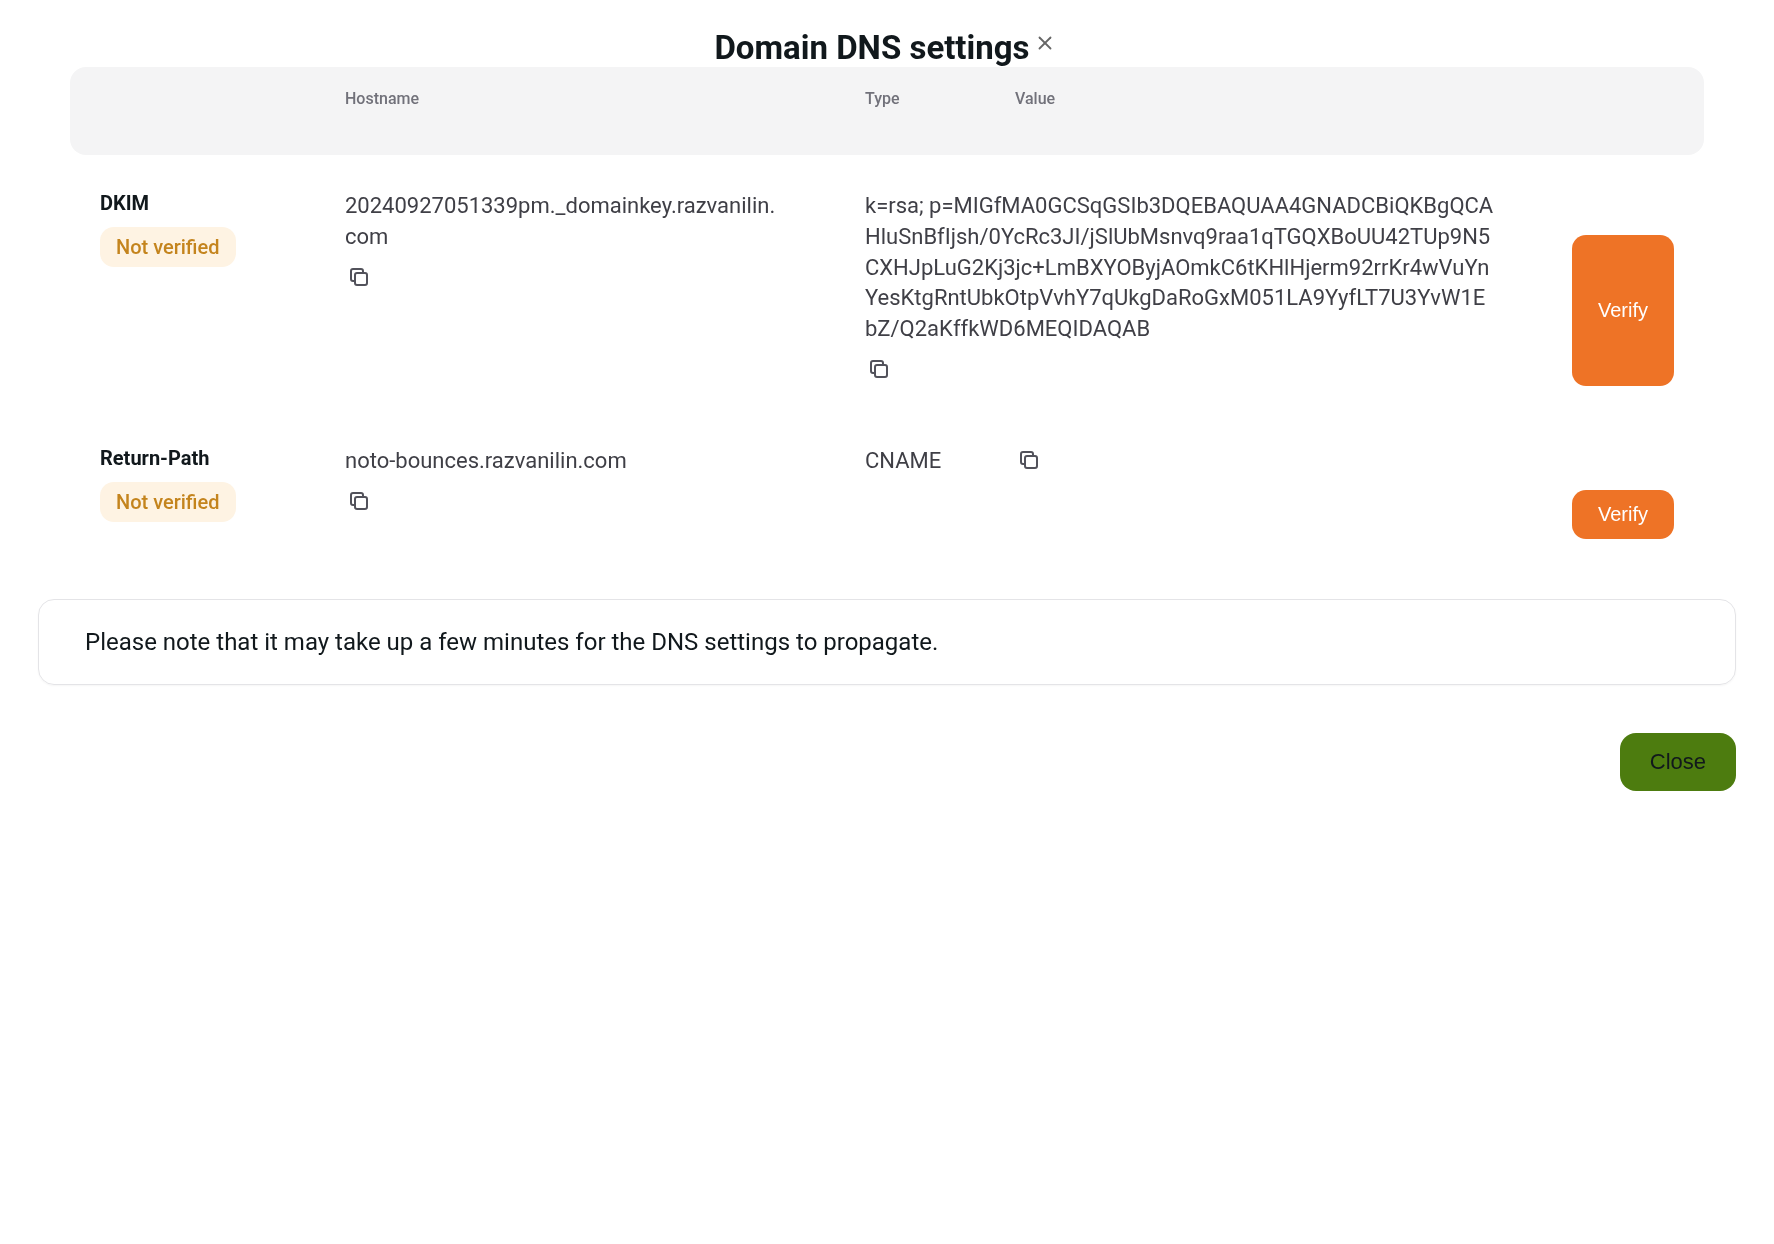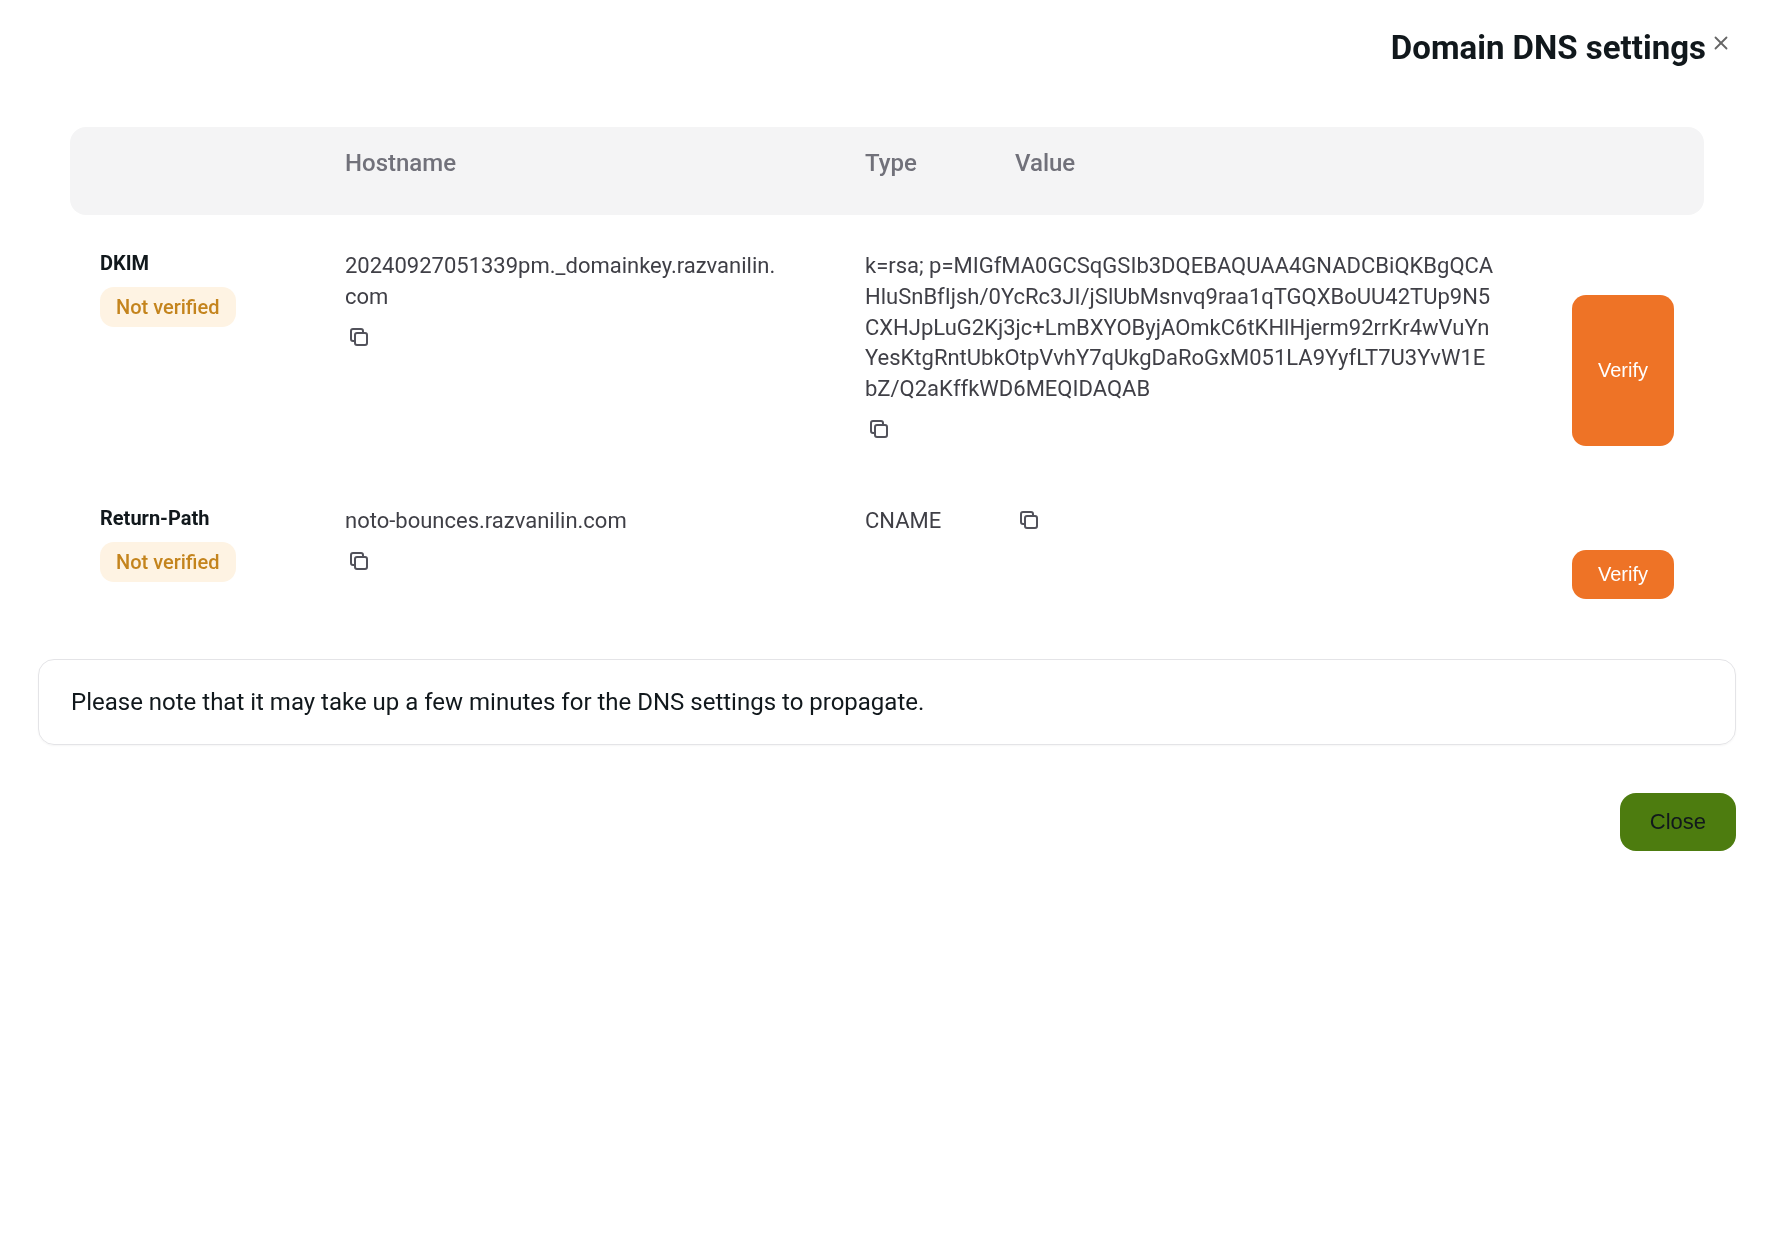--- a/index.html
+++ b/index.html
@@ -10,23 +10,22 @@
     
     body {
       font-family: -apple-system, BlinkMacSystemFont, "Segoe UI", Roboto, Helvetica, Arial, sans-serif;
       background: #ffffff;
       color: #11181c;
       padding: 28px 38px;
     }
     
     .header {
       display: flex;
-      justify-content: flex-end;
+      justify-content: center;
       align-items: flex-start;
-      margin-bottom: 60px;
     }
     
     .title {
       font-size: 33px;
       font-weight: 700;
       color: #11181c;
     }
     
     .close-btn {
       background: none;
@@ -48,21 +47,21 @@
     .table-header {
       display: flex;
       background: #f4f4f5;
       border-radius: 16px;
       padding: 22px 30px;
       margin-bottom: 36px;
     }
     
     .table-header .col {
       color: #71717a;
-      font-size: 24px;
+      font-size: 16px;
       font-weight: 500;
     }
     
     .col-label {
       width: 245px;
       flex-shrink: 0;
     }
     
     .col-hostname {
       width: 520px;
@@ -139,21 +138,21 @@
       border-radius: 14px;
       padding: 13px 26px;
       font-size: 20px;
       font-weight: 500;
       cursor: pointer;
     }
     
     .note-box {
       border: 1px solid #e4e4e7;
       border-radius: 16px;
-      padding: 28px 32px;
+      padding: 28px 46px;
       margin-top: 14px;
       box-shadow: 0 1px 2px rgba(0,0,0,0.04);
     }
     
     .note-text {
       font-size: 24px;
       color: #11181c;
     }
     
     .footer {

